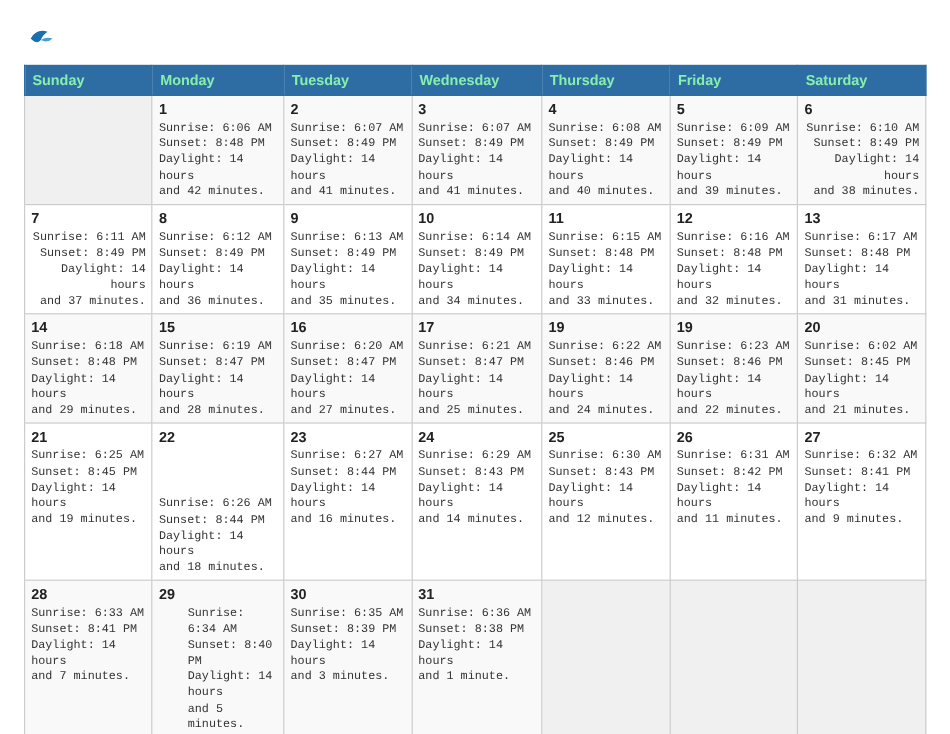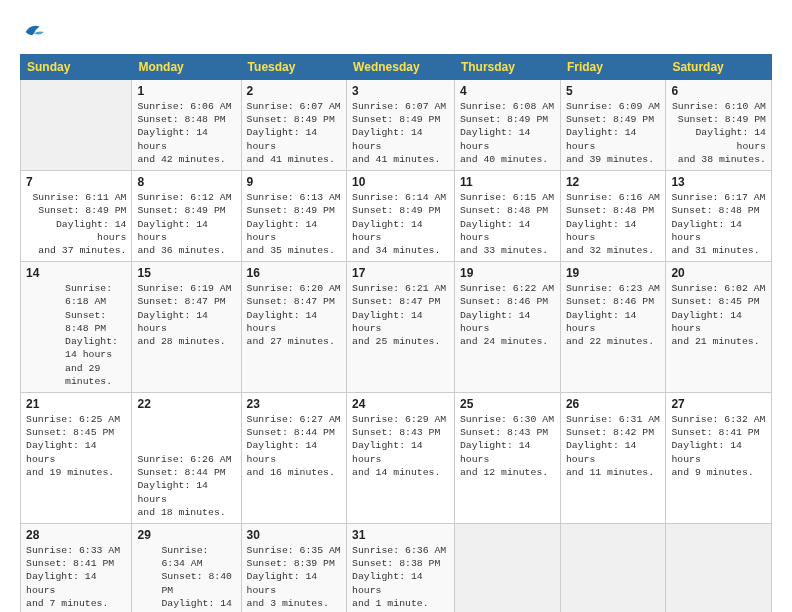--- a/index.html
+++ b/index.html
@@ -45,21 +45,21 @@
       color: #555;
     }
     .calendar-table {
       width: 100%;
       border-collapse: collapse;
       flex: 1;
       font-size: 10.5px;
     }
     .calendar-table thead tr th {
       background-color: #2e6da4;
-      color: #fde047;
+      color: #86efac;
       text-align: left;
       padding: 5px 6px;
       font-size: 12px;
       font-weight: bold;
       border: 1px solid #2e6da4;
     }
     .calendar-table tbody tr td {
       border: 1px solid #ccc;
       vertical-align: top;
       padding: 4px 5px;
@@ -215,21 +215,21 @@
             <div class="day-number">13</div>
             <div class="day-info" style="white-space: pre-line;">Sunrise: 6:17 AM
 Sunset: 8:48 PM
 Daylight: 14 hours
 and 31 minutes.</div>
           </td>
         </tr>
         <tr>
           <td>
             <div class="day-number">14</div>
-            <div class="day-info" style="white-space: pre-line; margin-left: 39px;">Sunrise: 6:18 AM
+            <div class="day-info" style="white-space: pre-line;">Sunrise: 6:18 AM
 Sunset: 8:48 PM
 Daylight: 14 hours
 and 29 minutes.</div>
           </td>
           <td>
             <div class="day-number">15</div>
             <div class="day-info" style="white-space: pre-line;">Sunrise: 6:19 AM
 Sunset: 8:47 PM
 Daylight: 14 hours
 and 28 minutes.</div>

